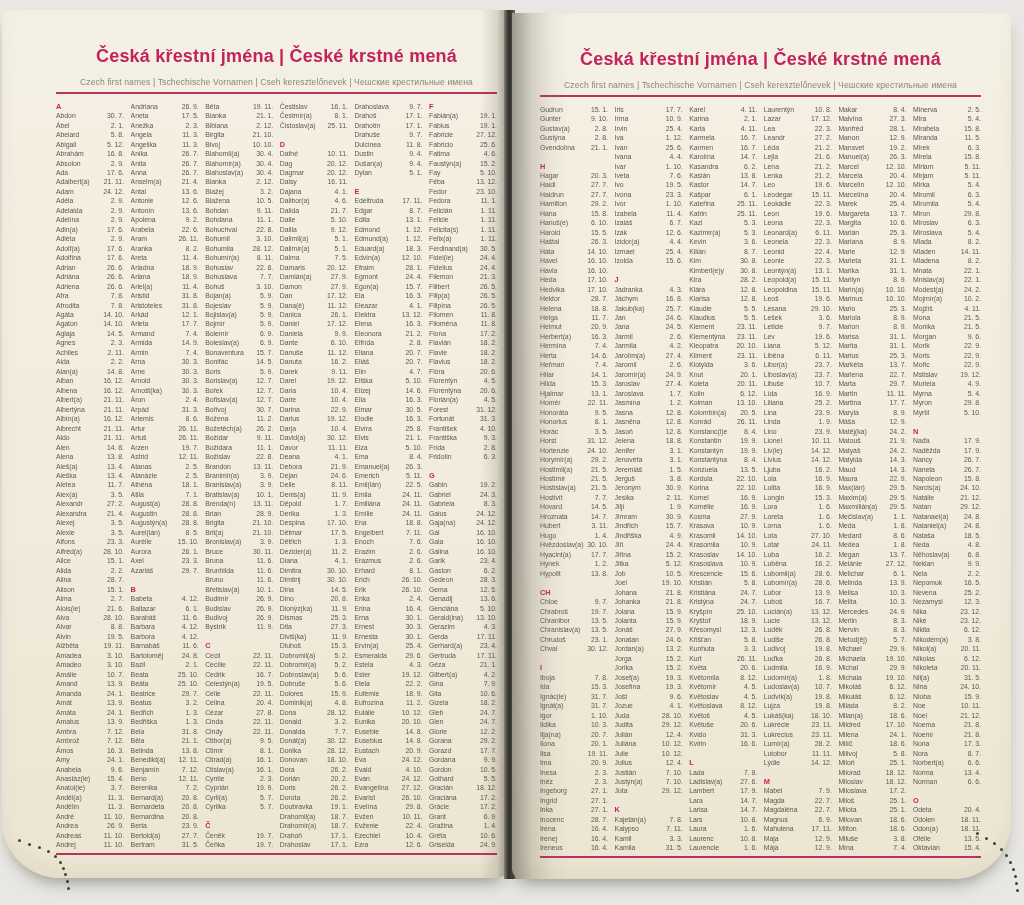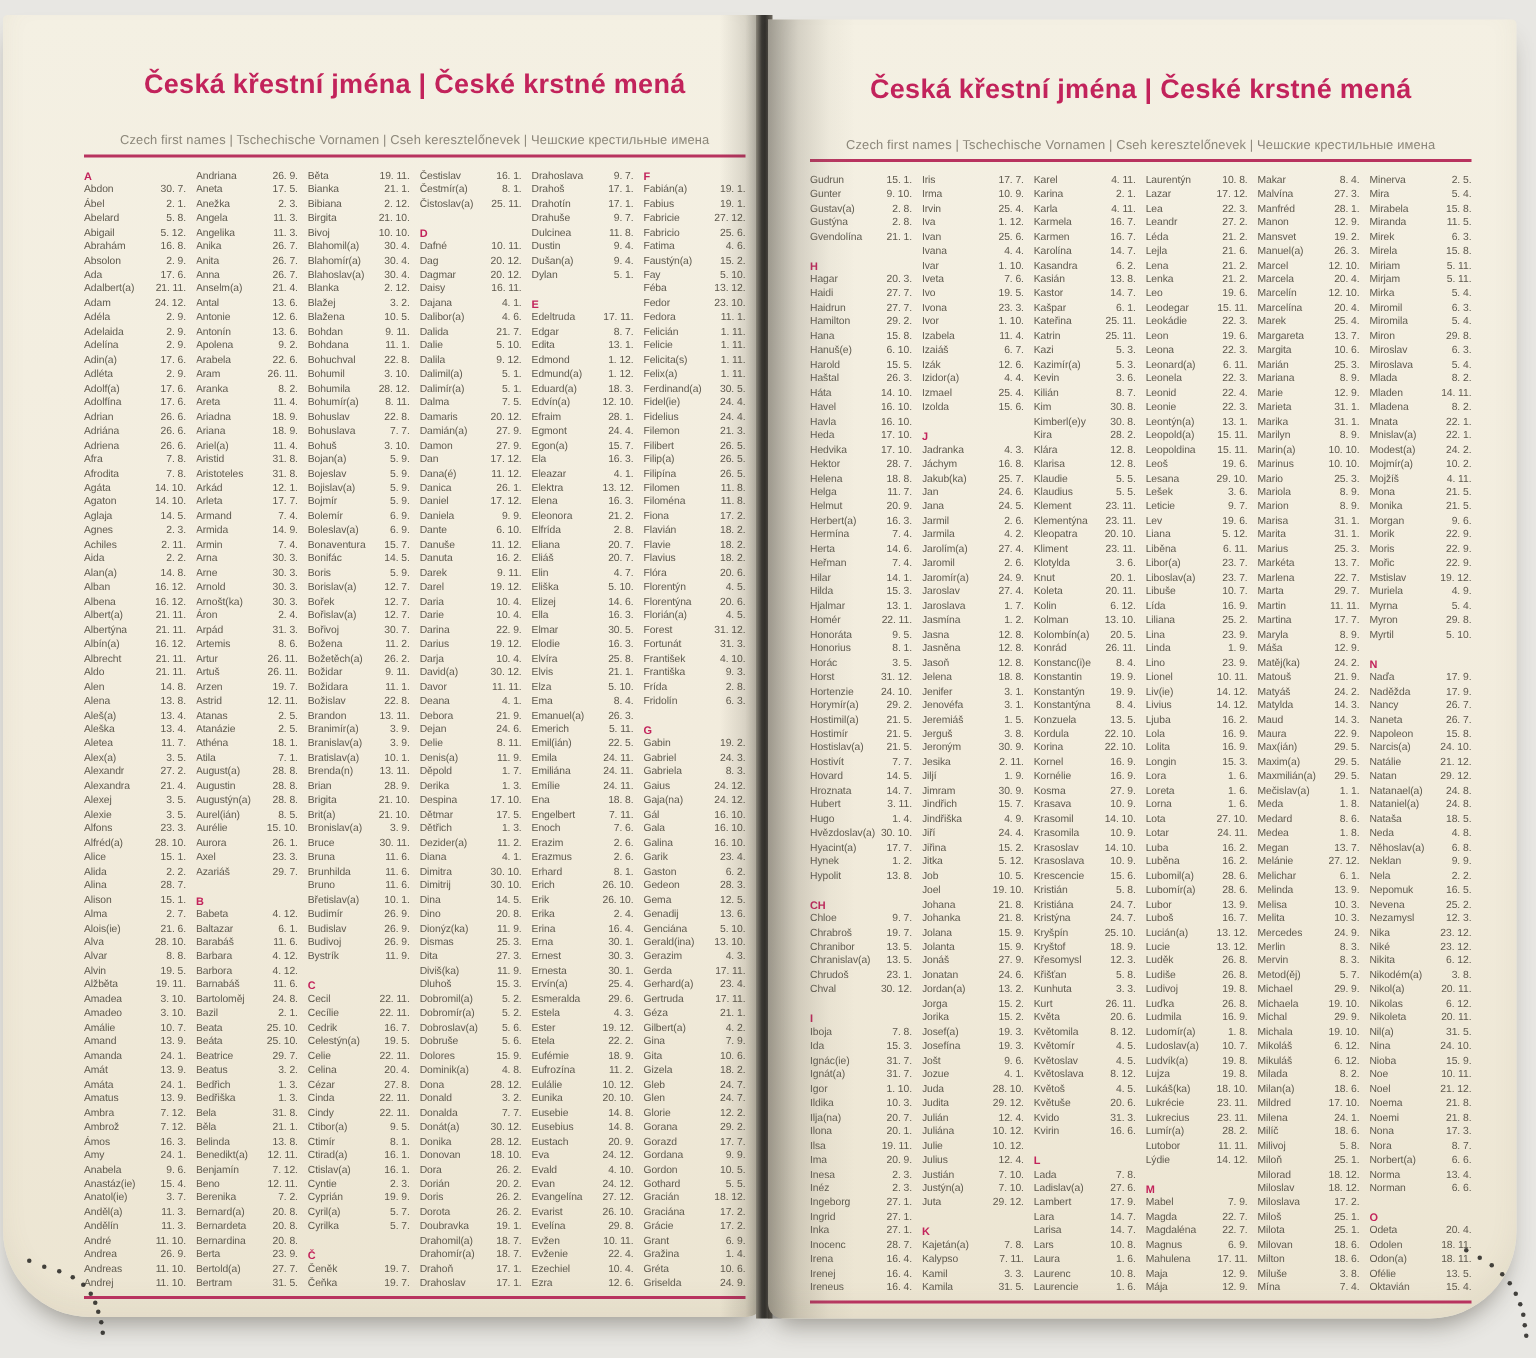--- a/index.html
+++ b/index.html
@@ -37,21 +37,21 @@
   }
   .content{position:relative;height:100%;box-sizing:border-box;}
   .page-left  .content{padding:34px 11px 0 54px;}
   .page-right .content{padding:34px 30px 0 28px;}
   .title{
     margin:0;text-align:center;
     font-size:18px;line-height:24px;font-weight:700;letter-spacing:.2px;
     color:#c2235b;
   }
   .subtitle{
-    margin-top:20px;text-align:center;
+    margin-top:9px;text-align:center;
     font-size:8.6px;line-height:10px;color:#8b8679;letter-spacing:.1px;
   }
   .rule{margin-top:5px;height:1.7px;background:#b8335f;}
   .rule-bottom{margin-top:3px;}
   .cols{
     margin-top:8px;display:flex;gap:6.6px;
     height:748.2px;overflow:hidden;
   }
   .col{width:68px;flex:0 0 68px;}
   .row{

